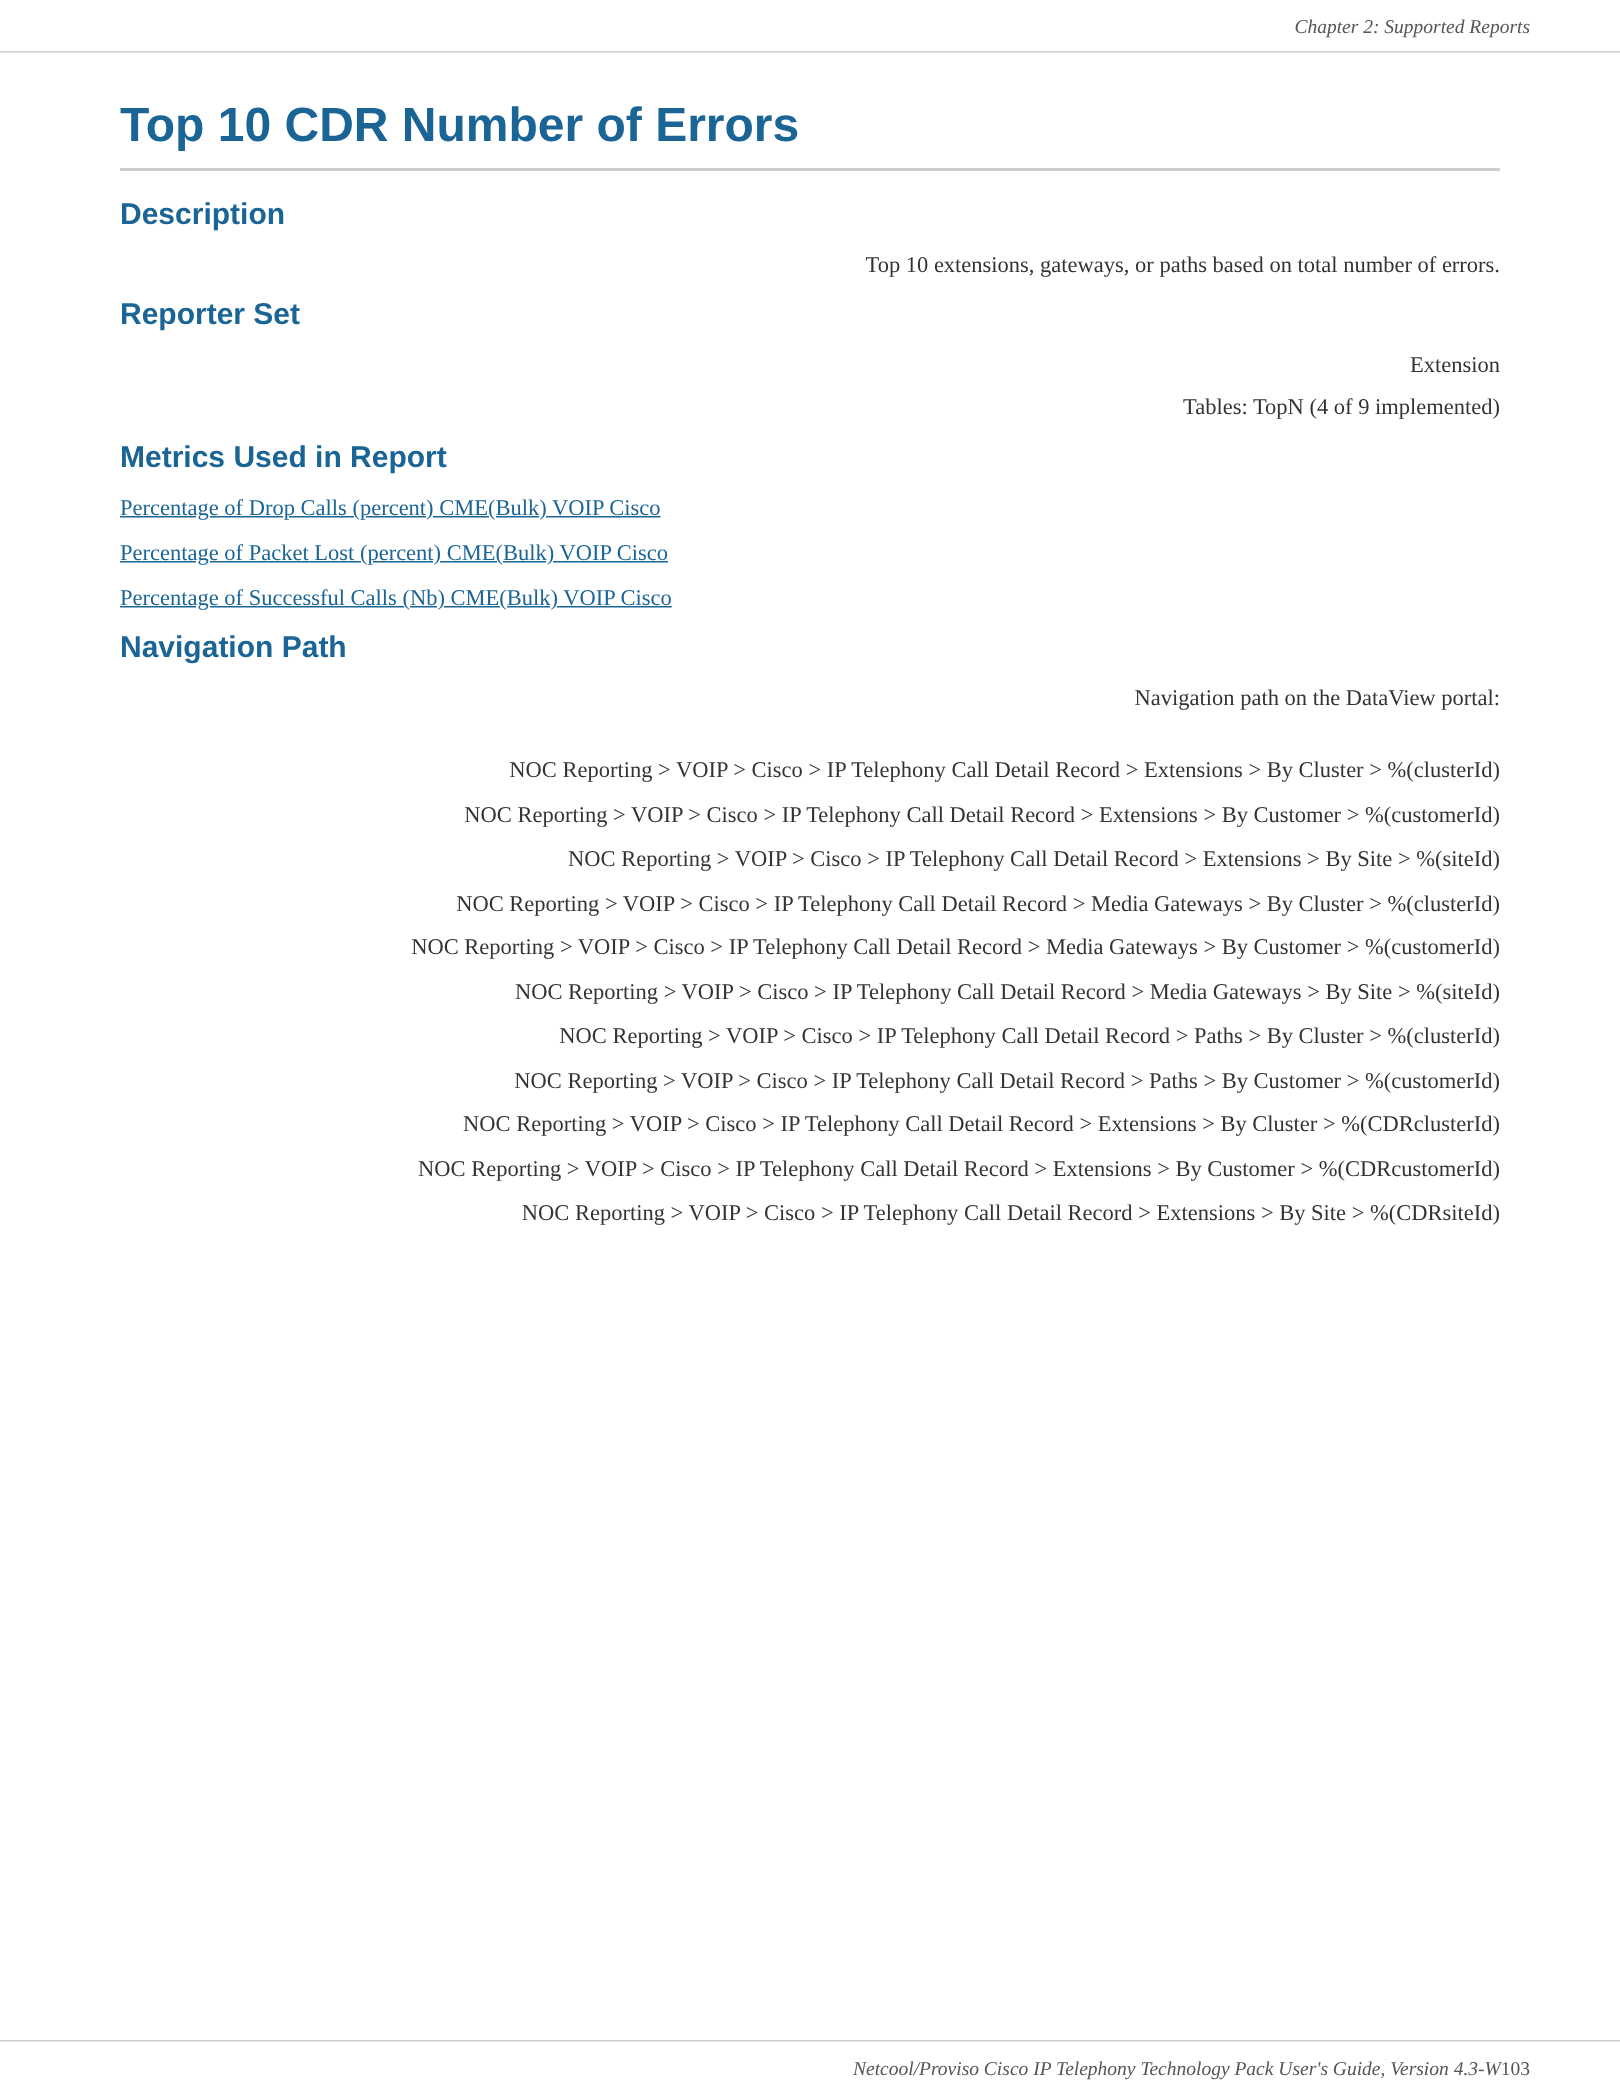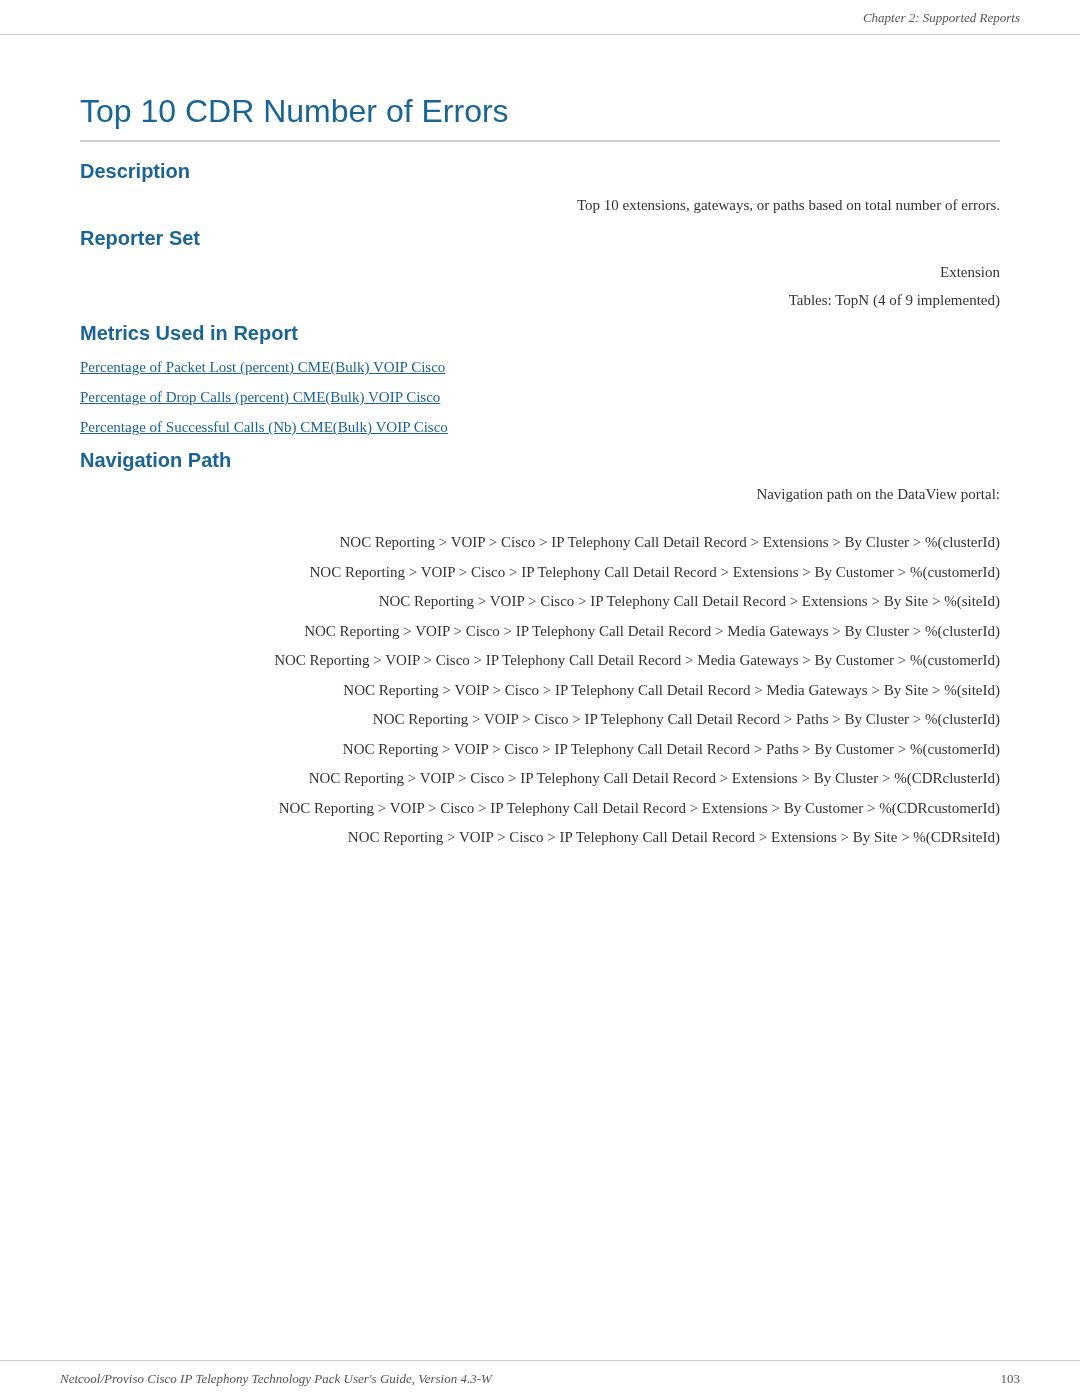--- a/index.html
+++ b/index.html
@@ -45,27 +45,26 @@
 
     
     .main-content {
       flex: 1;
       padding: 30px 80px 60px 80px;
     }
 
     
     .page-title {
       font-size: 32px;
-      font-weight: normal;
+      font-weight: bold;
       color: #1a6496;
       font-family: 'Arial', sans-serif;
       margin-bottom: 18px;
       padding-bottom: 10px;
       border-bottom: 2px solid #cccccc;
-      margin-top: 28px;
     }
 
     
     .section-heading {
       font-size: 20px;
       font-weight: bold;
       color: #1a6496;
       font-family: 'Arial', sans-serif;
       margin-top: 10px;
       margin-bottom: 10px;
@@ -100,21 +99,21 @@
       color: #333333;
       line-height: 1.7;
       margin-bottom: 6px;
     }
 
     
     .footer {
       border-top: 1px solid #cccccc;
       padding: 10px 60px;
       display: flex;
-      justify-content: space-between;
+      justify-content: flex-end;
       align-items: center;
     }
 
     .footer-left {
       font-size: 13px;
       color: #555555;
       font-style: italic;
     }
 
     .footer-right {
@@ -145,22 +144,22 @@
       <p>Extension</p>
     </div>
 
     <div class="section-body">
       <p>Tables:   TopN (4 of 9 implemented)</p>
     </div>
 
     <div class="section-heading">Metrics Used in Report</div>
     <div class="section-body">
 
-    <a class="metric-link">Percentage of Packet Lost (percent) CME(Bulk) VOIP Cisco</a>
-        <a class="metric-link">Percentage of Drop Calls (percent) CME(Bulk) VOIP Cisco</a>
+    <a class="metric-link">Percentage of Drop Calls (percent) CME(Bulk) VOIP Cisco</a>
+        <a class="metric-link">Percentage of Packet Lost (percent) CME(Bulk) VOIP Cisco</a>
         <a class="metric-link">Percentage of Successful Calls (Nb) CME(Bulk) VOIP Cisco</a>
       </div>
 
     <div class="section-heading">Navigation Path</div>
     <div class="section-body">
       <p style="margin-bottom:24px;">Navigation path on the DataView portal:</p>
 
     <p class="nav-path-item">NOC Reporting &gt; VOIP &gt; Cisco &gt; IP Telephony Call Detail Record &gt; Extensions &gt; By Cluster &gt; %(clusterId)</p>
         <p class="nav-path-item">NOC Reporting &gt; VOIP &gt; Cisco &gt; IP Telephony Call Detail Record &gt; Extensions &gt; By Customer &gt; %(customerId)</p>
         <p class="nav-path-item">NOC Reporting &gt; VOIP &gt; Cisco &gt; IP Telephony Call Detail Record &gt; Extensions &gt; By Site &gt; %(siteId)</p>

